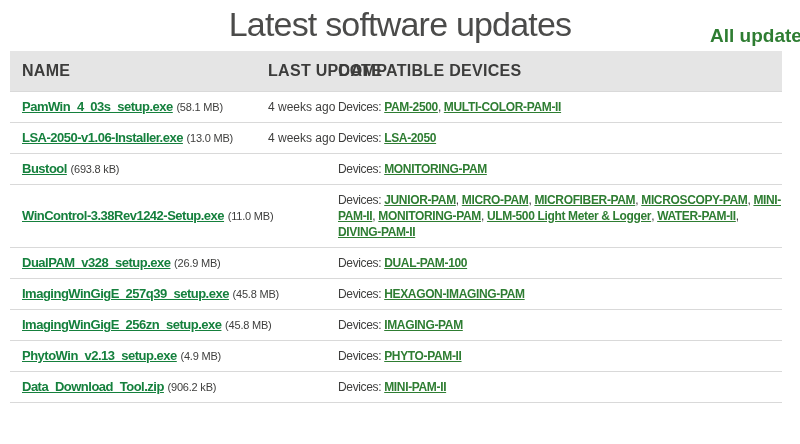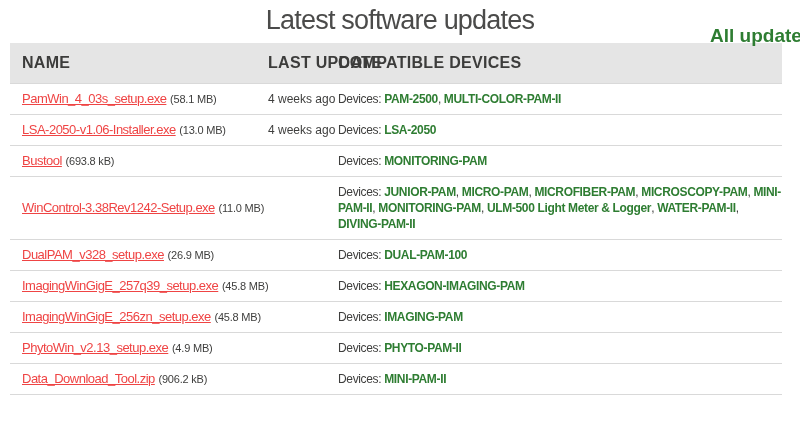--- a/index.html
+++ b/index.html
@@ -9,21 +9,21 @@
     height: 444px;
     overflow: hidden;
     background: #ffffff;
     font-family: "Liberation Sans", "DejaVu Sans", sans-serif;
     color: #3e3e3d;
   }
   .page-title {
     margin: 0;
     padding-top: 5px;
     text-align: center;
-    font-size: 27px;
+    font-size: 34px;
     font-weight: 300;
     letter-spacing: -0.8px;
     color: #4b4b4a;
   }
   .all-updates {
     position: absolute;
     top: 25px;
     left: 710px;
     font-size: 19px;
     font-weight: 700;
@@ -62,40 +62,41 @@
   tbody tr { border-bottom: 1px solid #d9d9d9; }
   tbody td { vertical-align: middle; padding: 7px 0; line-height: 16px; }
 
   td.c-name {
     padding-left: 12px;
     padding-right: 8px;
     white-space: nowrap;
     font-size: 13px;
   }
   .file-link {
-    color: #ef4444;
-    font-weight: 400;
+    color: #15803d;
+    font-weight: 700;
     text-decoration: underline;
     letter-spacing: -0.5px;
     cursor: pointer;
   }
   .file-link.long { white-space: normal; word-break: break-all; }
   .size { color: #3e3e3d; font-size: 11px; letter-spacing: -0.2px; }
 
   td.c-update { white-space: nowrap; font-size: 12px; color: #3e3e3d; }
 
   td.c-devices {
     padding-right: 0;
     font-size: 12px;
     letter-spacing: -0.35px;
   }
   .devices-prefix { color: #3e3e3d; }
   .dev-link {
     color: #2e7d32;
     font-weight: 700;
+    text-decoration: underline;
     cursor: pointer;
     margin-top: 28px;
   }
 </style>
 </head>
 <body>
 
 <div class="page">
 
   <h1 class="page-title">Latest software updates</h1>

